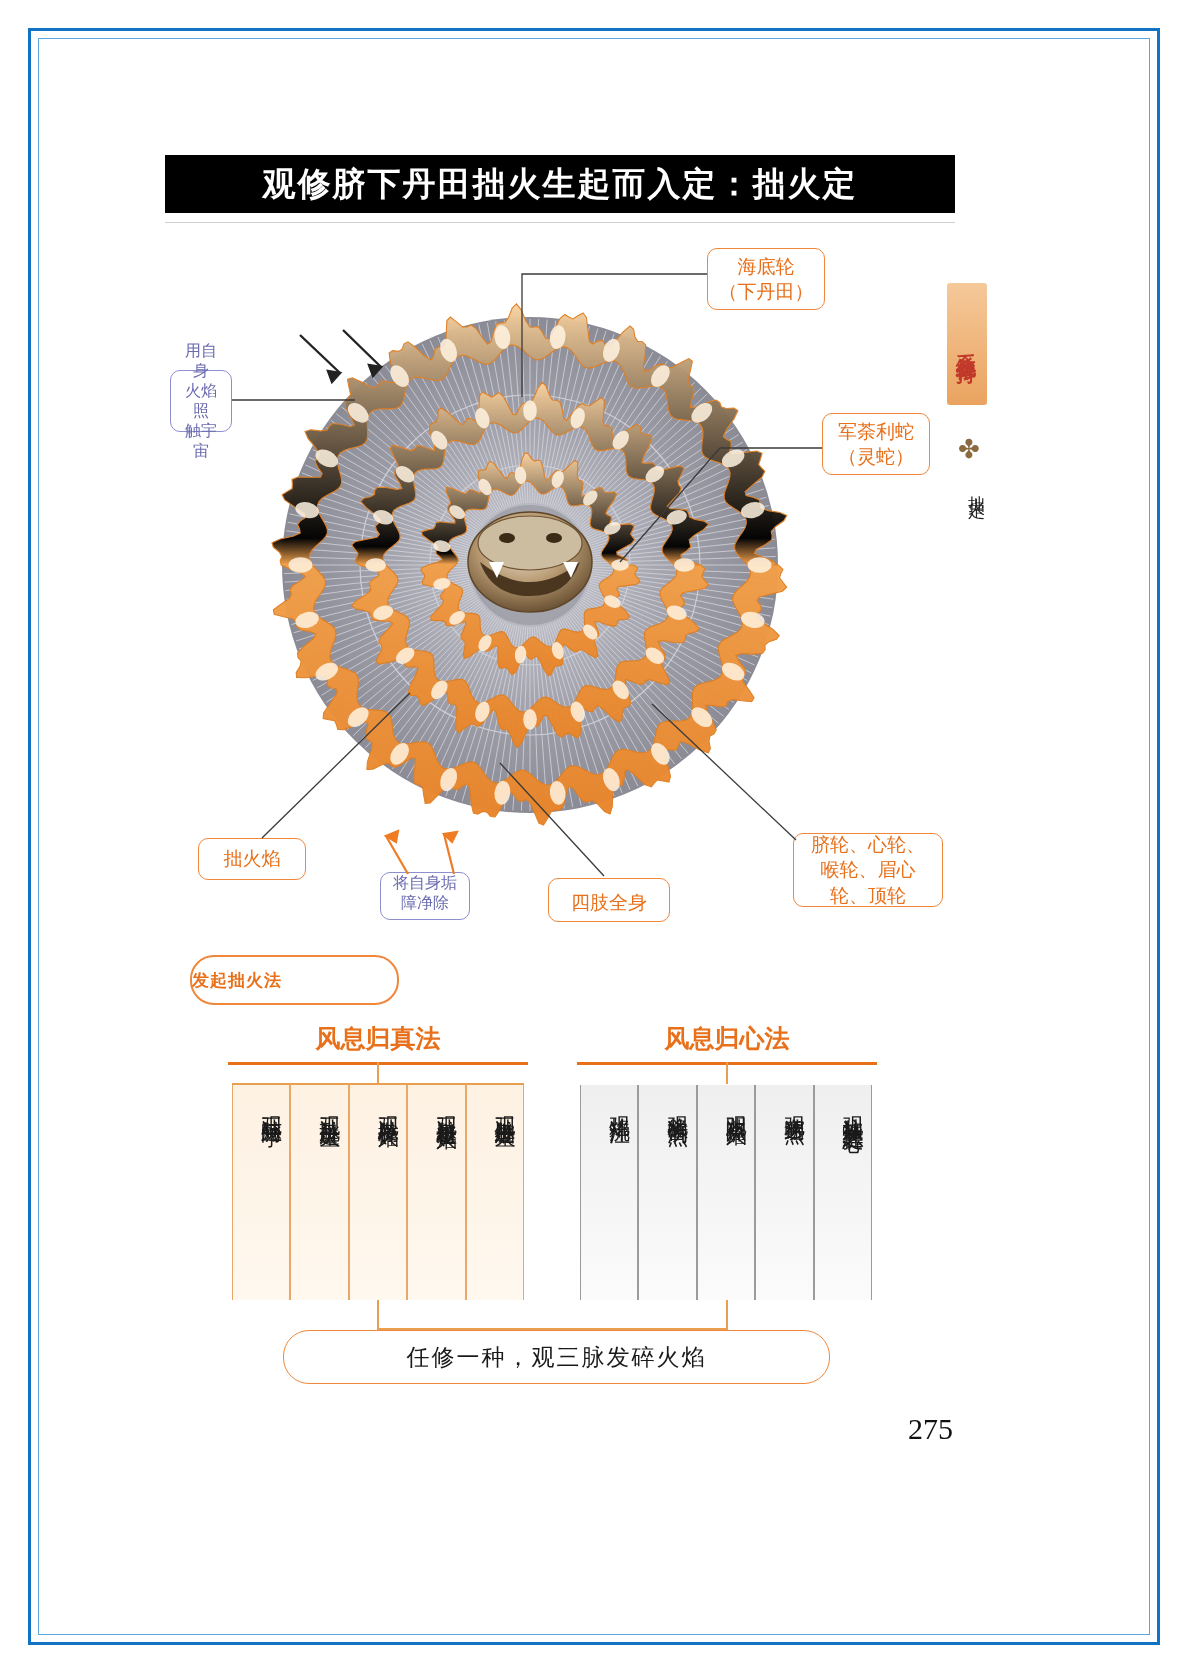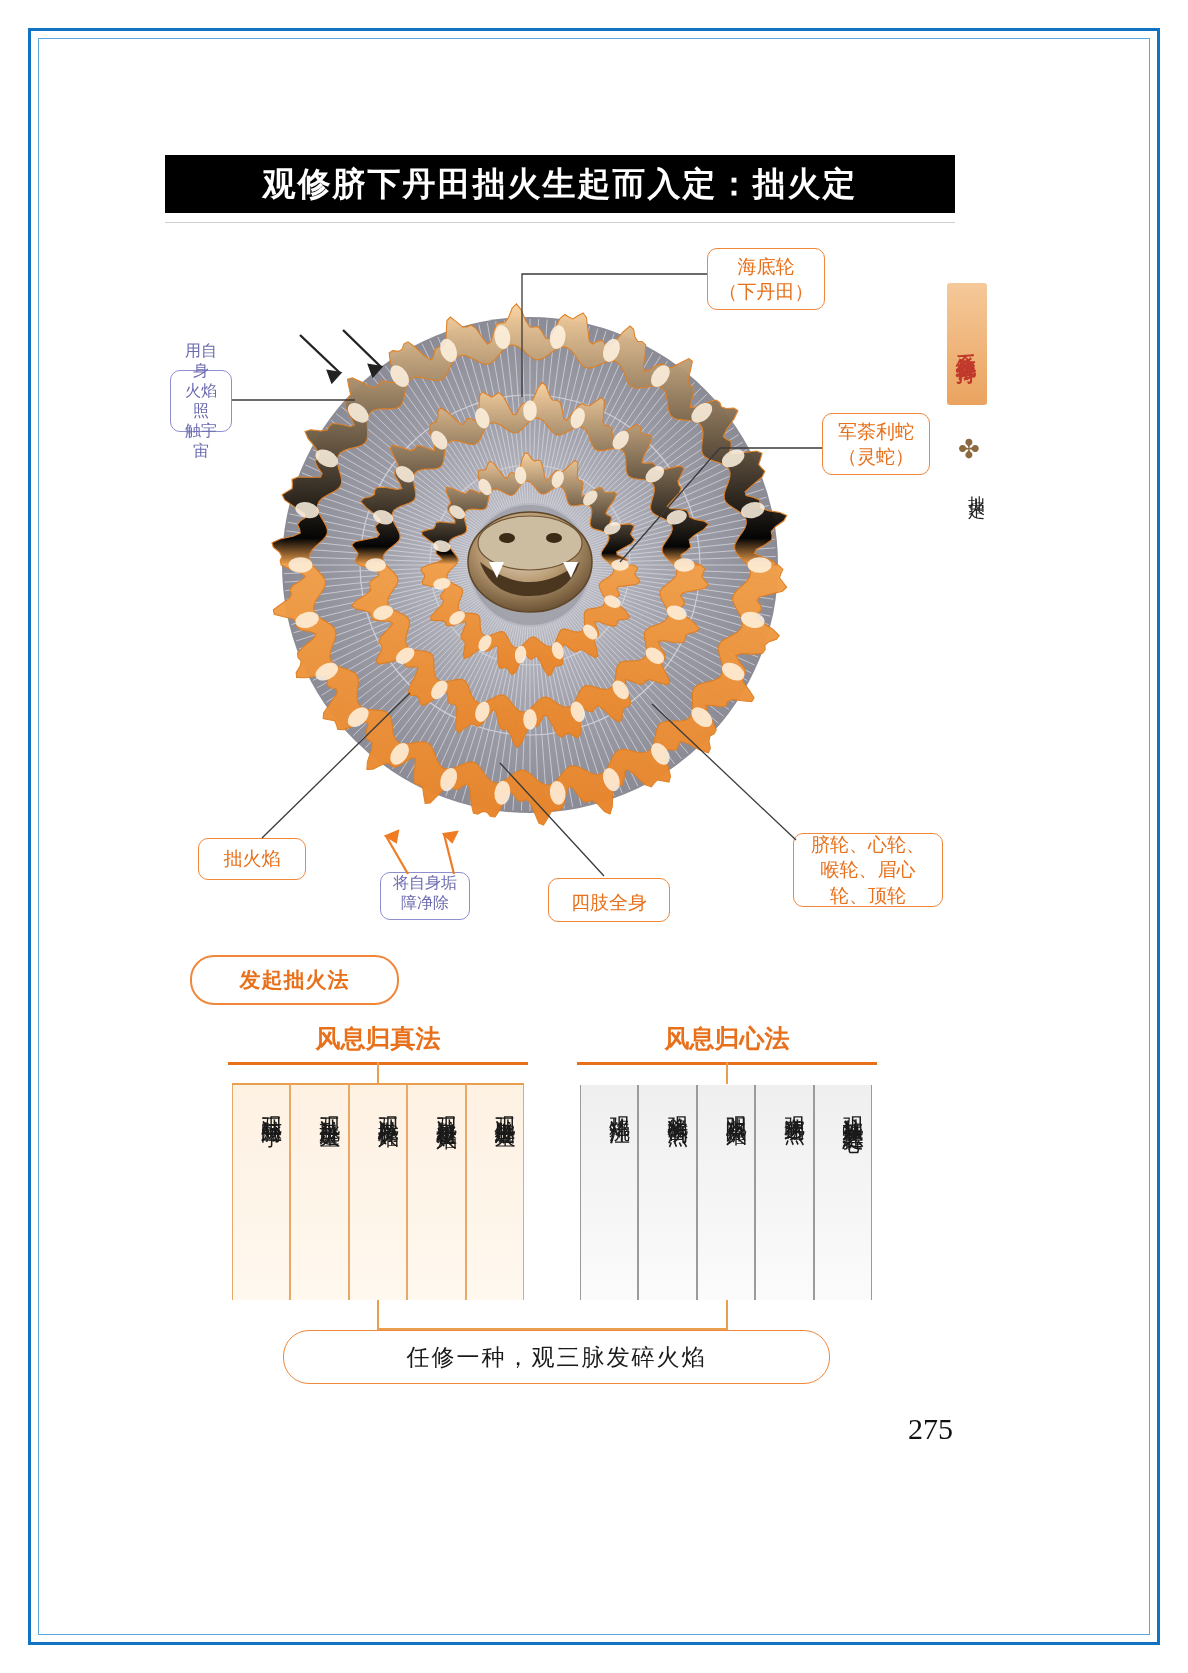--- a/index.html
+++ b/index.html
@@ -73,22 +73,22 @@
   }
   .badge-caption{
     position:absolute;left:950px;top:482px;width:38px;
     writing-mode:vertical-rl;font-size:17px;color:#222;letter-spacing:3px;
     height:80px;
   }
   
   .pill{
     position:absolute;left:190px;top:955px;width:205px;height:46px;
     border:2px solid #f0873a;border-radius:24px;
-    display:flex;align-items:center;justify-content:center;
-    color:#e8701a;font-size:21px;font-weight:bold;letter-spacing:1px;
+    display:flex;align-items:center;justify-content:flex-start;
+    color:#e8701a;font-size:17px;font-weight:bold;letter-spacing:1px;
     background:#fff;
   }
   
   .grp-title{
     position:absolute;font-size:25px;color:#e8701a;text-align:center;font-weight:bold;
   }
   .grp-rule{position:absolute;height:2.5px;background:#e8701a;}
   .col-row{position:absolute;display:flex;}
   .vcol{
     writing-mode:vertical-rl;

